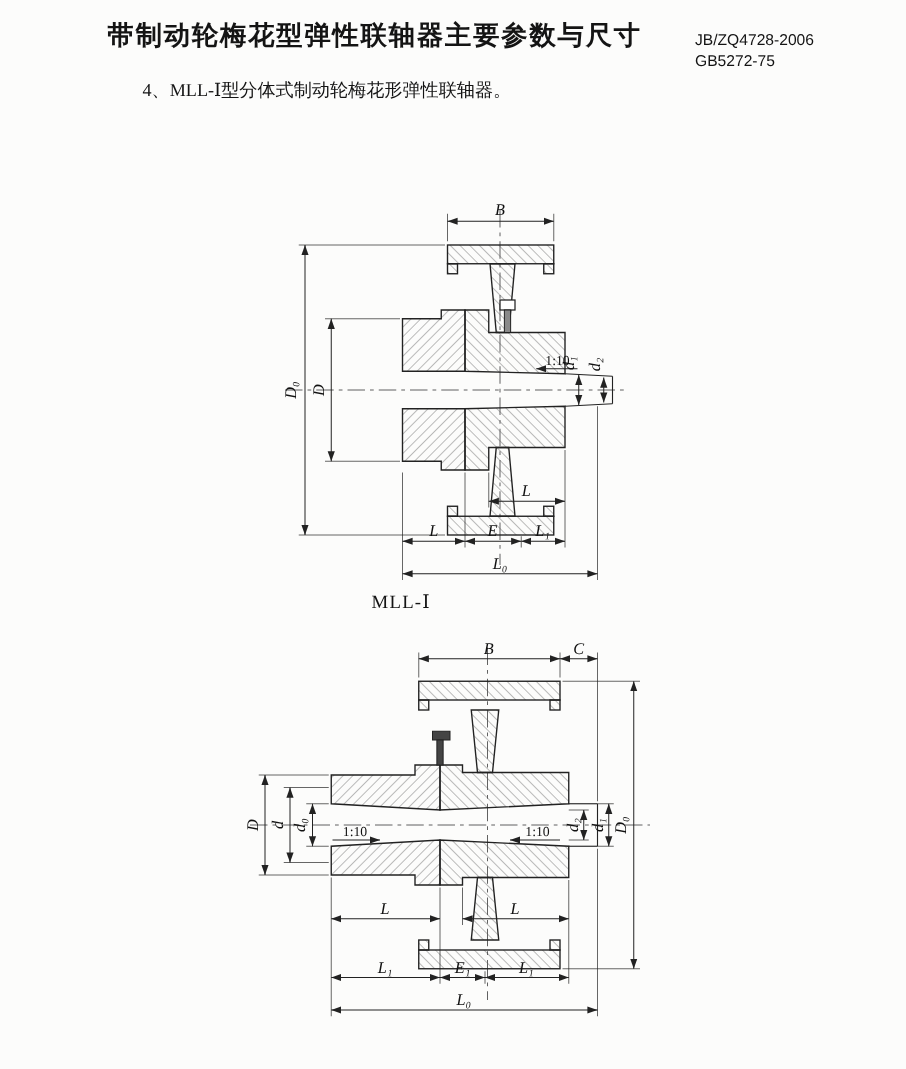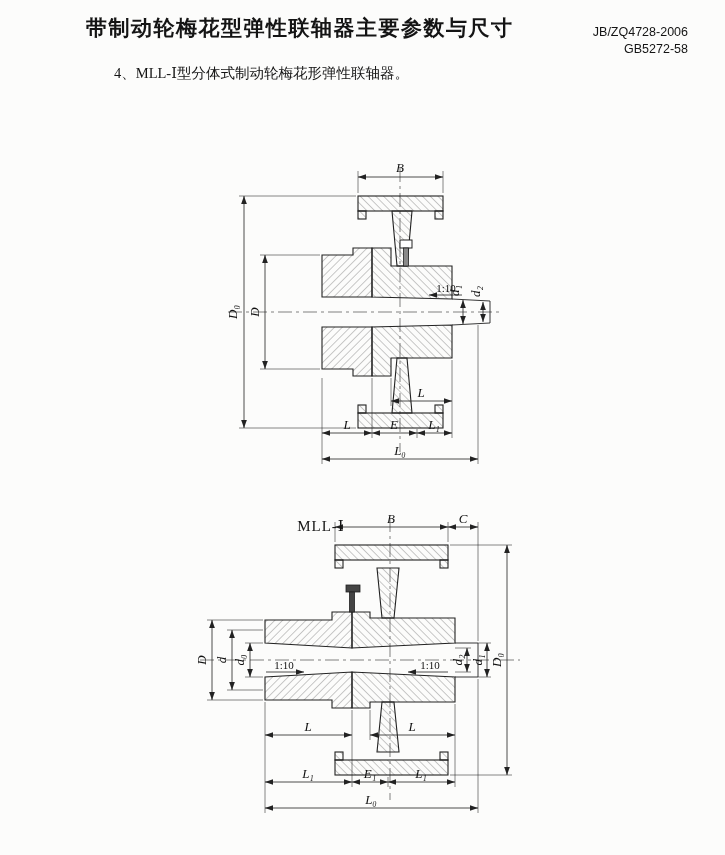--- a/index.html
+++ b/index.html
@@ -13,34 +13,34 @@
   }
   .page{position:absolute;inset:0;}
   .title{
     position:absolute;left:86px;top:14px;width:460px;
     font-size:21px;font-weight:700;letter-spacing:1.5px;
     font-family:"Liberation Sans","DejaVu Sans",sans-serif;
     white-space:nowrap;
   }
   .standards{
     position:absolute;left:556px;top:24px;width:132px;
-    font-size:12.5px;line-height:17px;text-align:right;
+    font-size:12.5px;line-height:17px;text-align:left;
     font-family:"Liberation Sans","DejaVu Sans",sans-serif;
   }
   .notes{
     position:absolute;left:78px;top:62px;width:480px;
     font-family:"Liberation Serif","DejaVu Serif",serif;
     font-size:14.5px;line-height:22px;margin-left:36px;
   }
   .caption{
     position:absolute;width:110px;text-align:center;
     font-family:"Liberation Serif","DejaVu Serif",serif;
     font-size:15px;letter-spacing:1px;
   }
-  .cap1{left:266px;top:517px;}
+  .cap1{left:266px;top:472px;}
   .cap2{left:266px;top:882px;}
   svg.drawings{position:absolute;left:0;top:0;width:725px;height:855px;}
   .th{fill:none;stroke:#222;stroke-width:0.9;}
   .pa{fill:url(#hA);stroke:#222;stroke-width:1.1;}
   .pb{fill:url(#hB);stroke:#222;stroke-width:1.1;}
   .cl{fill:none;stroke:#4a4a4a;stroke-width:0.7;stroke-dasharray:14 4 3 4;}
   .dim{stroke:#222;stroke-width:0.8;marker-start:url(#arw);marker-end:url(#arw);}
   .ext{stroke:#222;stroke-width:0.55;}
   .ldr{stroke:#222;stroke-width:0.8;fill:none;}
   text.dl{font-family:"Liberation Serif","DejaVu Serif",serif;font-style:italic;font-size:13px;fill:#111;}
@@ -48,21 +48,21 @@
 </style>
 </head>
 <body>
 
 <div class="page">
 
   <div class="title">带制动轮梅花型弹性联轴器主要参数与尺寸</div>
 
   <div class="standards">
     <div>JB/ZQ4728-2006</div>
-    <div>GB5272-58</div>
+    <div>GB5272-75</div>
   </div>
 
   <div class="notes">
     <div>4、MLL-Ⅰ型分体式制动轮梅花形弹性联轴器。</div>
   </div>
 
   <svg class="drawings" viewBox="0 0 725 855" aria-hidden="true">
     <defs>
       <pattern id="hA" width="5.5" height="5.5" patternUnits="userSpaceOnUse" patternTransform="rotate(45)">
         <line x1="0" y1="0" x2="0" y2="5.5" stroke="#5a5a5a" stroke-width="0.65"></line>

